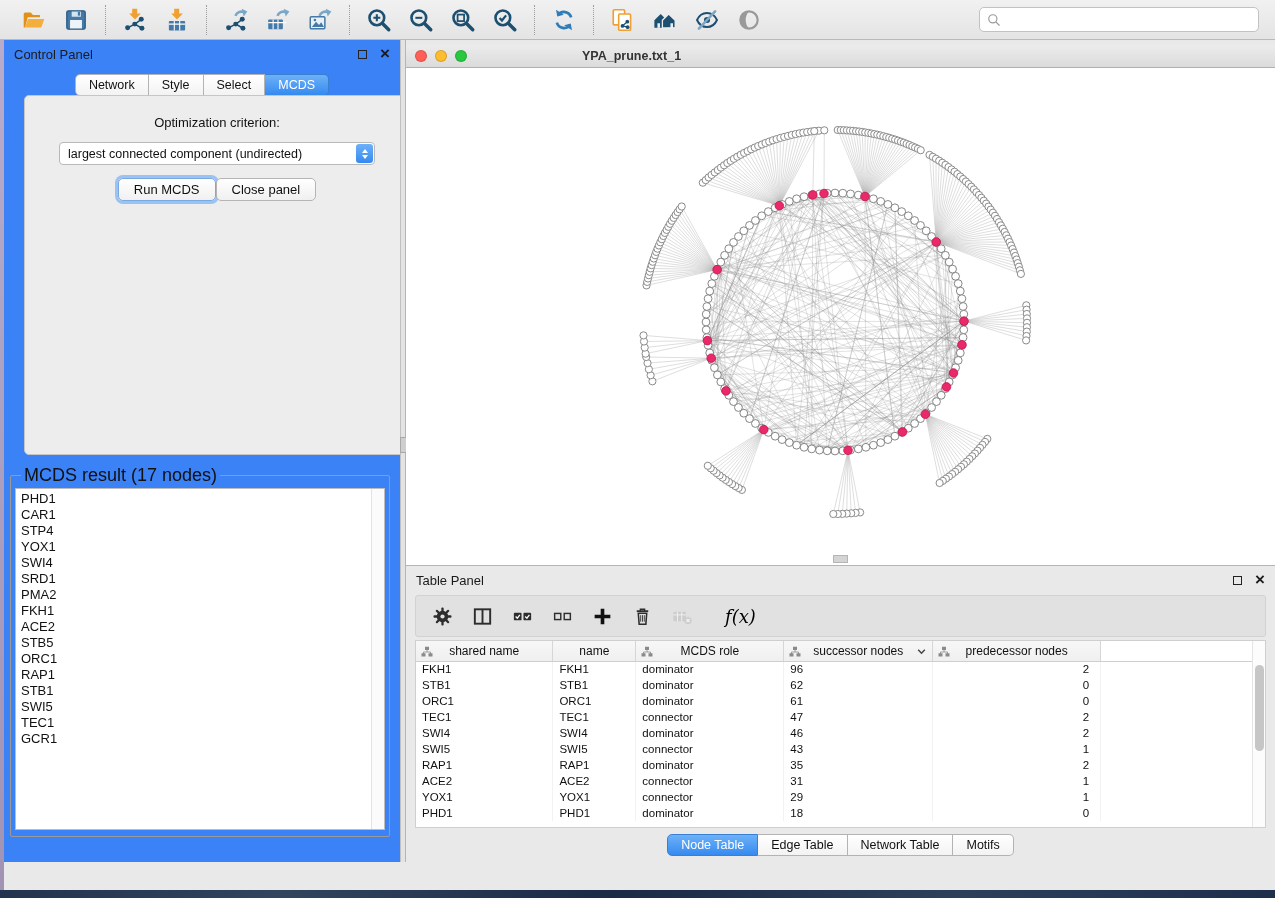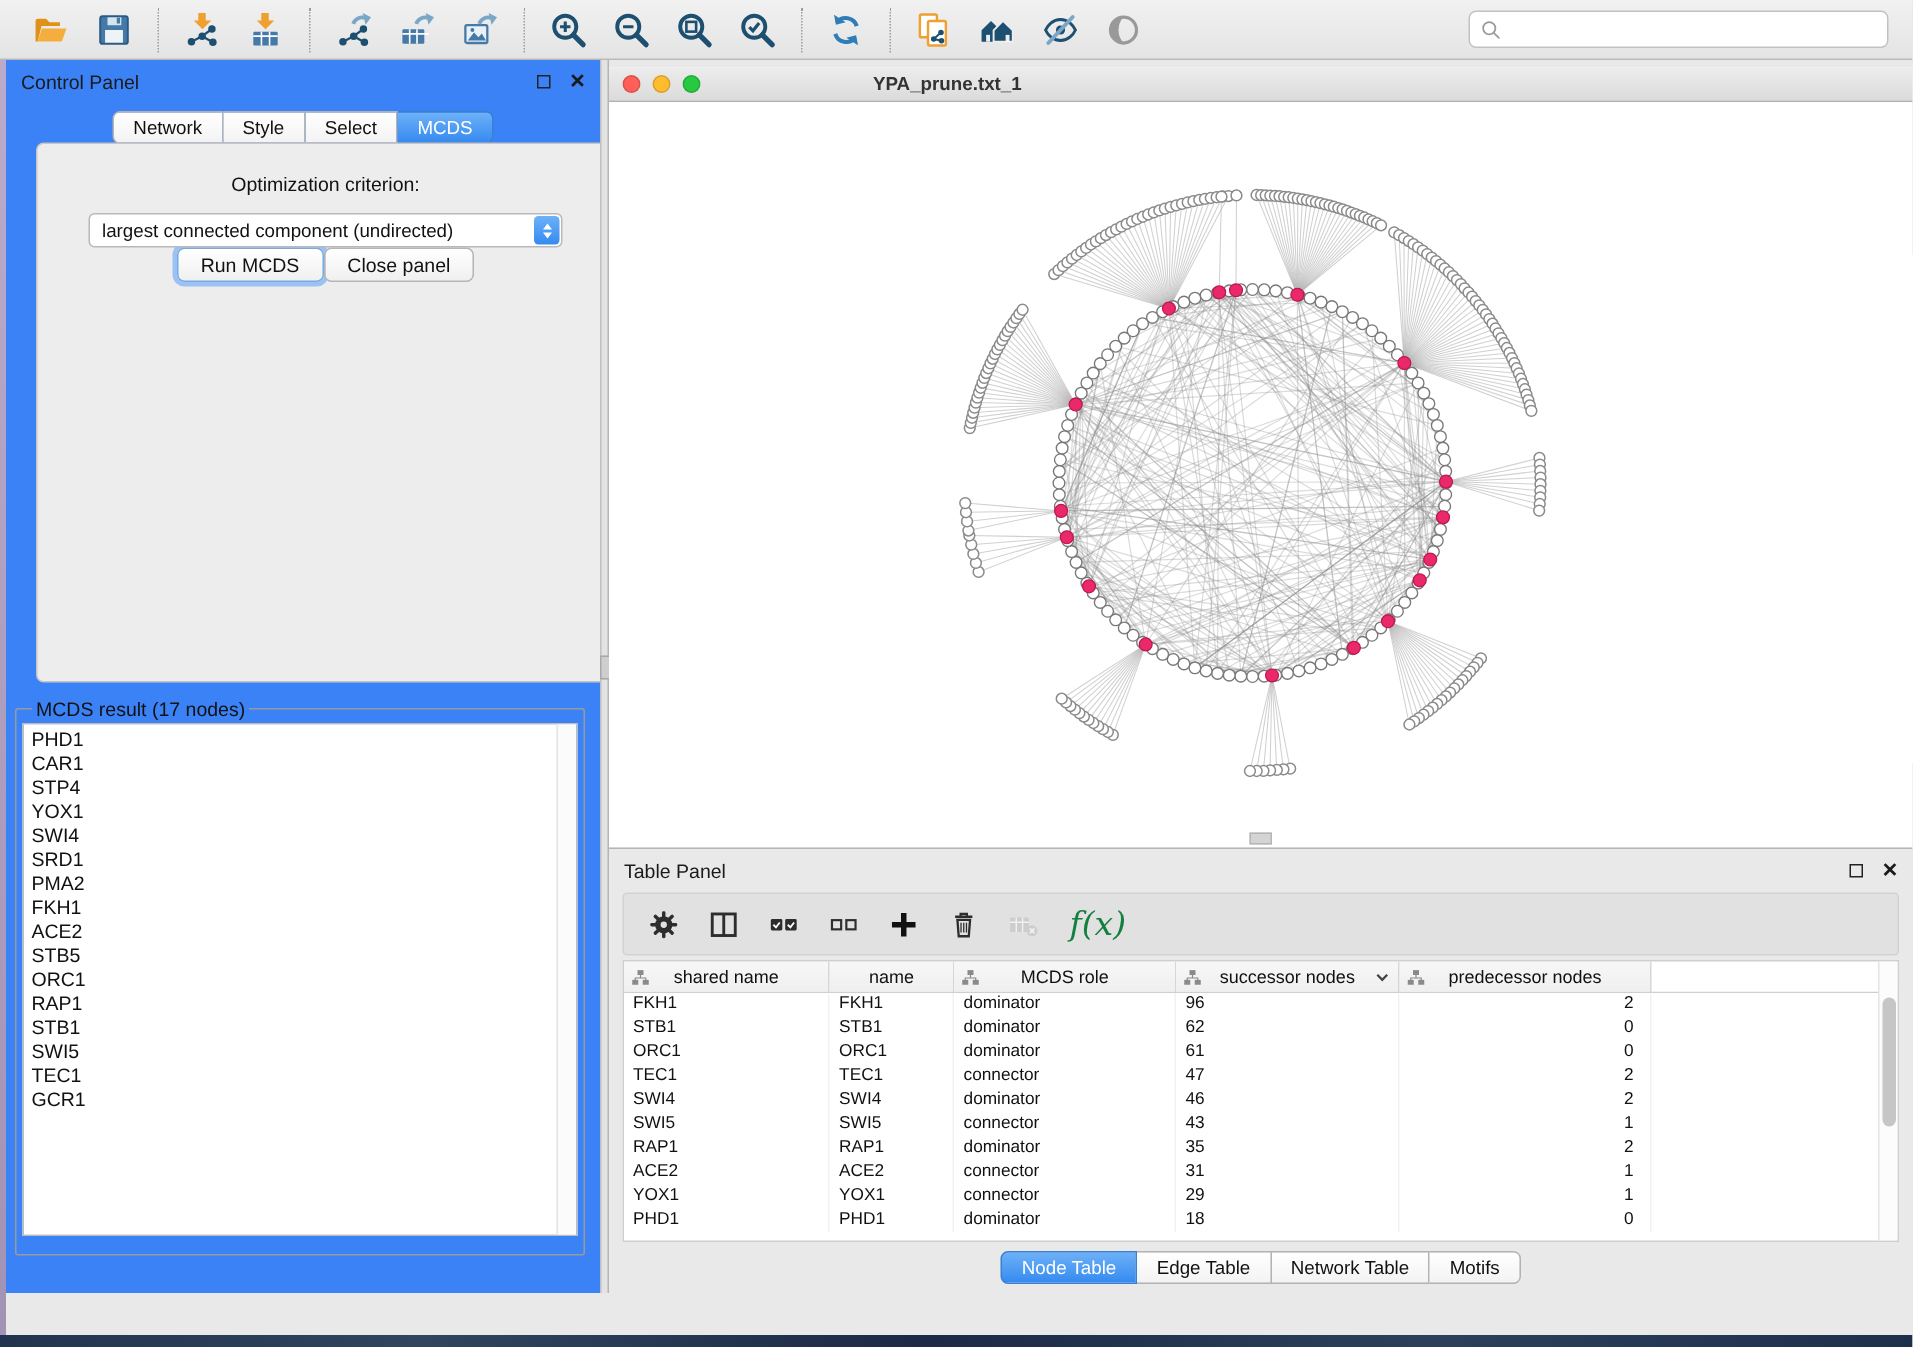--- a/index.html
+++ b/index.html
@@ -40,27 +40,27 @@
   .cp-content{position:absolute;top:55px;left:20px;width:386px;height:360px;
     background:#ededed;border:1px solid #c6c6c6;border-radius:5px}
   .crit-label{margin-top:19px;text-align:center;font-size:13px}
   .dropdown{margin:12px 34px 0;height:23px;background:#fff;border:1px solid #b9b9b9;border-radius:4px;
     display:flex;align-items:center;font-size:12.5px;padding-left:8px;position:relative}
   .dd-stepper{position:absolute;right:1px;top:1px;bottom:1px;width:17px;
     background:linear-gradient(#6db1f8,#358af0);border-radius:3px;
     display:flex;flex-direction:column;align-items:center;justify-content:center;gap:2px}
   .dd-stepper i{width:0;height:0;border-left:3.5px solid transparent;border-right:3.5px solid transparent;display:block}
   .dd-up{border-bottom:4px solid #fff}.dd-down{border-top:4px solid #fff}
-  .btn-row{display:flex;justify-content:center;gap:0;}
+  .btn-row{display:flex;justify-content:center;gap:0;margin-top:13px}
   .btn{font-size:13px;padding:3px 15px;background:linear-gradient(#fff,#f0f0f0);
     border:1px solid #b5b5b5;border-radius:5px;color:#111;font-family:inherit}
   .btn.focused{box-shadow:0 0 0 3px rgba(100,165,245,.6);border-color:#77aae5}
   .result-box{position:absolute;top:425px;left:6px;width:380px;height:372px;
     border:1px solid #9a9a9a;border-radius:2px;padding:2px 4px 6px}
-  .result-box legend{font-size:13px;padding:0 3px;margin-left:6px}
+  .result-box legend{font-size:18px;padding:0 3px;margin-left:6px}
   .result-inner{position:relative;width:100%;height:342px;background:#fff;border:1px solid #bdbdbd;display:flex}
   .result-list{flex:1;overflow:hidden;padding:2px 0 0 5px}
   .result-item{font-size:13px;line-height:16px;color:#111}
   .result-scroll{width:13px;border-left:1px solid #e3e3e3;background:#fbfbfb}
 
   
   .divider-v{position:absolute;left:400px;top:40px;width:6px;height:822px;background:#e3e3e3;
     border-left:1px solid #c0c0c0;border-right:1px solid #b5b5b5}
   .divider-v .handle{position:absolute;top:397px;left:-1px;width:7px;height:16px;background:#cecece;border:1px solid #a8a8a8}
 
@@ -74,21 +74,21 @@
   .net-canvas{position:absolute;top:23px;left:0;width:869px;height:497px;background:#fff}
   #net-svg{display:block;width:869px;height:497px}
   .handle-h{position:absolute;left:427px;bottom:2px;width:15px;height:8px;background:#d4d4d4;border:1px solid #b5b5b5}
 
   
   .table-panel{position:absolute;left:406px;top:565px;width:869px;height:297px;background:#e9e9e9;border-top:1px solid #b5b5b5}
   .tp-toolbar{position:absolute;top:29px;left:9px;width:851px;height:42px;background:#e1e1e1;
     border:1px solid #d2d2d2;border-radius:3px;display:flex;align-items:center;gap:10px;padding:0 11px}
   .tp-btn{width:30px;height:30px;display:flex;align-items:center;justify-content:center}
   .tp-btn.dis{opacity:.55}
-  .fx-label{font-family:"DejaVu Serif",serif;font-style:italic;font-size:22px;color:#15803d;margin-left:6px}
+  .fx-label{font-family:"DejaVu Serif",serif;font-style:italic;font-size:18px;color:#000000;margin-left:18px}
   .tbl-wrap{position:absolute;top:74px;left:9px;width:851px;height:188px;background:#fff;border:1px solid #cfcfcf;overflow:hidden}
   table{border-collapse:collapse;table-layout:fixed}
   th{height:20px;background:linear-gradient(#f7f7f7,#efefef);border-right:1px solid #d6d6d6;
     border-bottom:1px solid #cfcfcf;font-size:12px;font-weight:normal;color:#111;text-align:center;position:relative}
   th.filler{background:#fff;border-right:none}
   th .hier-wrap{position:absolute;left:5px;top:5px;line-height:0}
   th .chev{position:absolute;right:5px;top:6px;line-height:0}
   td{height:16px;font-size:11.5px;color:#111;padding:0 0 0 6px;border-right:1px solid #f2f2f2;white-space:nowrap;overflow:hidden}
   td.num{padding-right:14px}
   td.num2{text-align:right;padding-right:11px}

